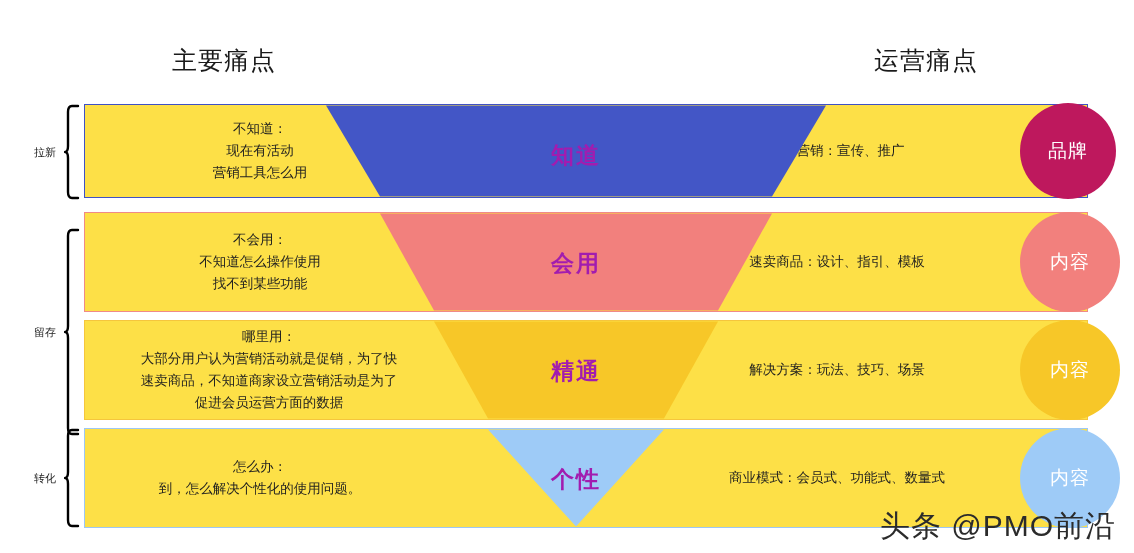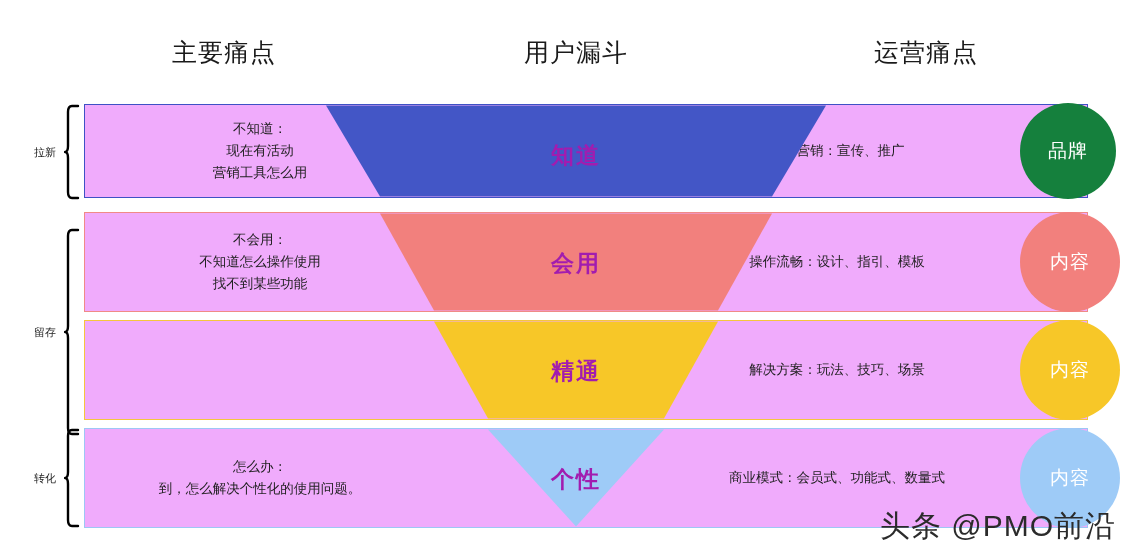--- a/index.html
+++ b/index.html
@@ -9,39 +9,39 @@
     background: #ffffff;
     font-family: "Liberation Sans", "DejaVu Sans", sans-serif;
     overflow: hidden;
     position: relative;
   }
 
   
   .headers { position: absolute; top: 0; left: 0; width: 1134px; height: 96px; }
   .col-header {
     position: absolute;
-    top: 36px;
+    top: 44px;
     font-size: 25px;
     color: #1a1a1a;
     letter-spacing: 1px;
     white-space: nowrap;
     transform: translateX(-50%);
   }
   .col-header.h1 { left: 224px; }
   .col-header.h2 { left: 576px; }
   .col-header.h3 { left: 926px; }
 
   
   .rows { position: absolute; left: 0; top: 0; width: 1134px; height: 553px; }
   .row {
     position: absolute;
     left: 84px;
     width: 1004px;
     border: 1.5px solid #3f51c5;
-    background: #f0abfc;
+    background: #fde047;
   }
   .row.r1 { top: 104px;  height: 94px;  border-color: #3f51c5; }
   .row.r2 { top: 212px;  height: 100px; border-color: #f08a87; }
   .row.r3 { top: 320px;  height: 100px; border-color: #f5c63d; }
   .row.r4 { top: 428px;  height: 100px; border-color: #9dc7f5; }
 
   
   .pain {
     position: absolute;
     left: 10px;
@@ -101,21 +101,21 @@
   .circle {
     position: absolute;
     border-radius: 50%;
     display: flex;
     align-items: center;
     justify-content: center;
     color: #ffffff;
     font-size: 19px;
     letter-spacing: 1px;
   }
-  .circle.c1 { left: 1020px; top: 103px; width: 96px; height: 96px; background: #15803d; }
+  .circle.c1 { left: 1020px; top: 103px; width: 96px; height: 96px; background: #be185d; }
   .circle.c2 { left: 1020px; top: 212px; width: 100px; height: 100px; background: #f2807d; }
   .circle.c3 { left: 1020px; top: 320px; width: 100px; height: 100px; background: #f7c728; }
   .circle.c4 { left: 1020px; top: 428px; width: 100px; height: 100px; background: #9ecbf7; }
 
   
   .brace-group { position: absolute; }
   .brace-label {
     position: absolute;
     right: 100%;
     margin-right: 8px;
@@ -140,45 +140,50 @@
     letter-spacing: 1px;
     white-space: nowrap;
     font-weight: 500;
   }
 </style>
 </head>
 <body>
 
 <div class="headers">
   <div class="col-header h1">主要痛点</div>
-  <div class="col-header h2">用户漏斗</div>
   <div class="col-header h3">运营痛点</div>
 </div>
 
 <div class="rows">
 
   <div class="row r1">
     <div class="pain">
       <div class="ln">不知道：</div>
       <div class="ln">现在有活动</div>
       <div class="ln">营销工具怎么用</div>
     </div>
     <div class="ops">认知营销：宣传、推广</div>
   </div>
 
   <div class="row r2">
     <div class="pain">
       <div class="ln">不会用：</div>
       <div class="ln">不知道怎么操作使用</div>
       <div class="ln">找不到某些功能</div>
     </div>
-    <div class="ops">操作流畅：设计、指引、模板</div>
+    <div class="ops">速卖商品：设计、指引、模板</div>
   </div>
 
   <div class="row r3">
+    <div class="pain wide">
+      <div class="ln">哪里用：</div>
+      <div class="ln">大部分用户认为营销活动就是促销，为了快</div>
+      <div class="ln">速卖商品，不知道商家设立营销活动是为了</div>
+      <div class="ln">促进会员运营方面的数据</div>
+    </div>
     <div class="ops">解决方案：玩法、技巧、场景</div>
   </div>
 
   <div class="row r4">
     <div class="pain">
       <div class="ln">怎么办：</div>
       <div class="ln">到，怎么解决个性化的使用问题。</div>
     </div>
     <div class="ops">商业模式：会员式、功能式、数量式</div>
   </div>

